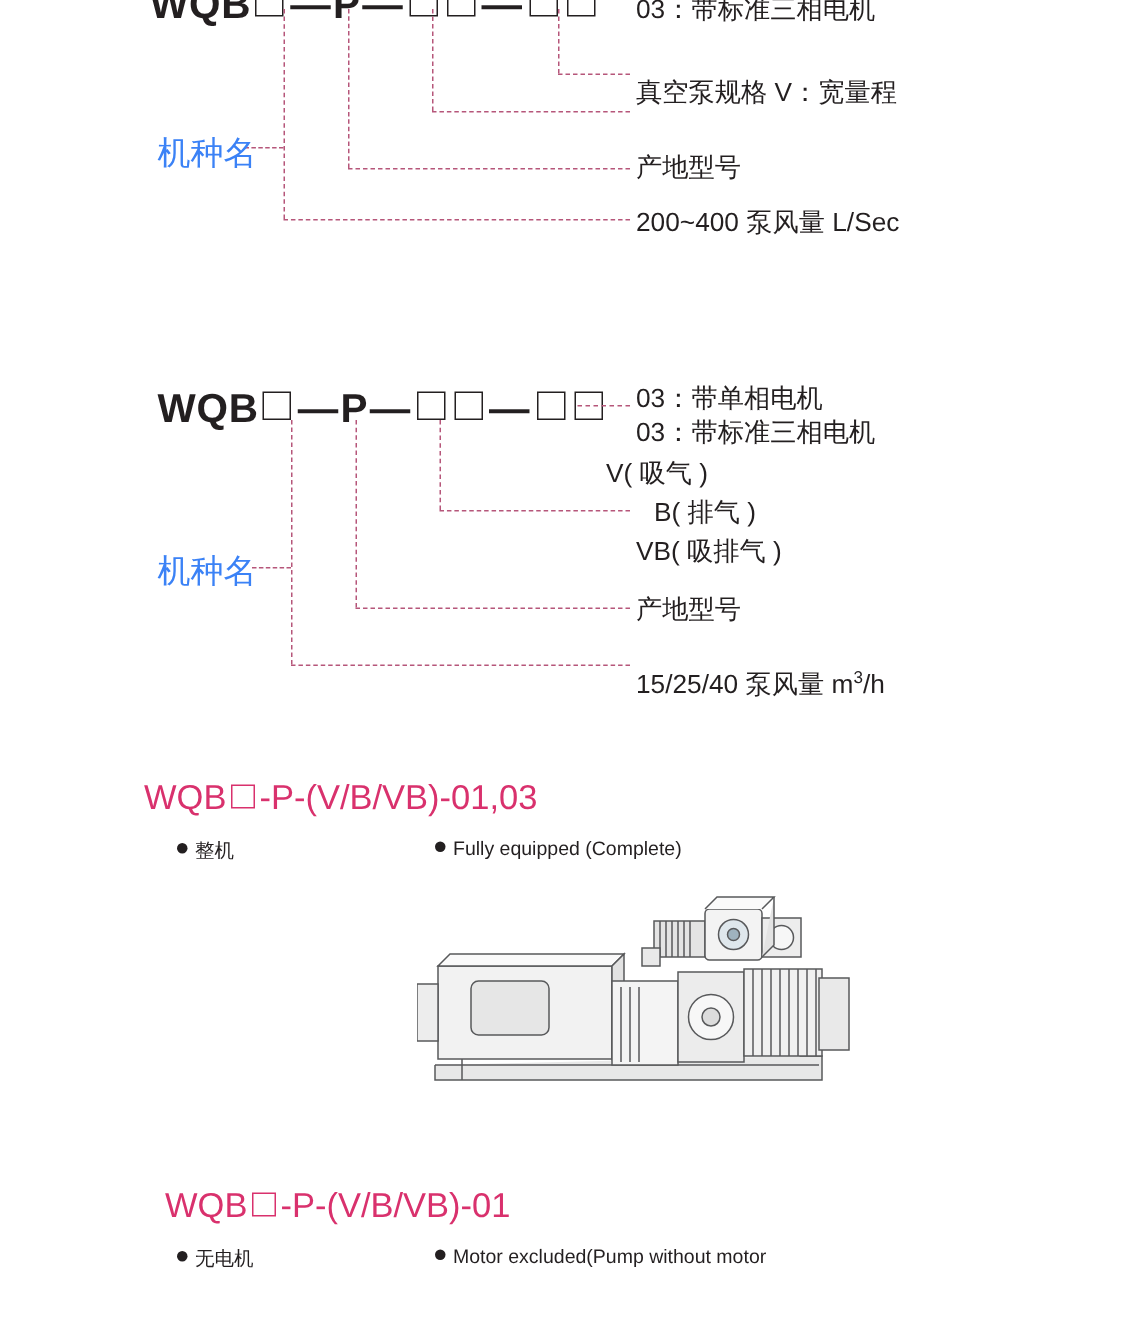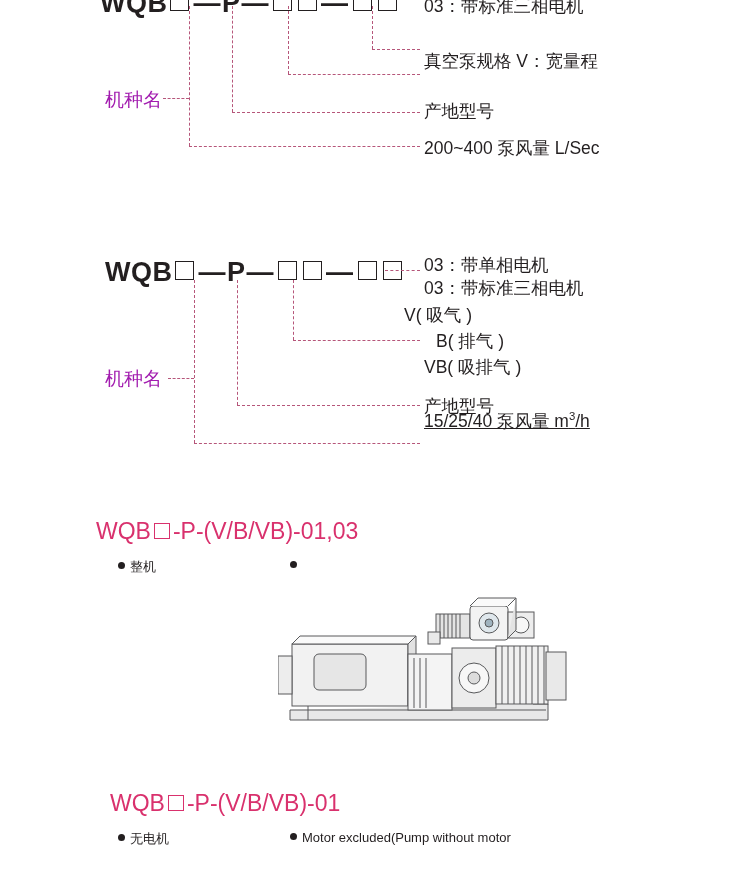--- a/index.html
+++ b/index.html
@@ -52,22 +52,22 @@
 
   
   .ann {
     font-size: 17.5px;
     color: #231f20;
     white-space: nowrap;
     line-height: 1.45;
   }
 
   .machine-name {
-    font-size: 19px;
-    color: #a21caf;
+    font-size: 22px;
+    color: #3b82f6;
     white-space: nowrap;
   }
 
   
   .sec-title {
     font-size: 23px;
     color: #d9316d;
     white-space: nowrap;
   }
   .sec-title .sbox {
@@ -146,33 +146,33 @@
 <div class="abs lead-h" style="left:168px; top:378px; width:26px;"></div>
 <div class="abs machine-name" style="left:105px; top:366px;">机种名</div>
 
 <div class="abs ann" style="left:424px; top:253px;">03：带单相电机</div>
 <div class="abs ann" style="left:424px; top:276px;">03：带标准三相电机</div>
 <div class="abs ann" style="left:404px; top:303px;">V( 吸气 )</div>
 <div class="abs ann" style="left:436px; top:329px;">B( 排气 )</div>
 <div class="abs ann" style="left:424px; top:355px;">VB( 吸排气 )</div>
 <div class="abs ann" style="left:424px; top:394px;">产地型号</div>
 
-<div class="abs ann" style="left:424px; top:408px;text-decoration:underline;">
+<div class="abs ann" style="left:424px; top:444px;">
   <span>15/25/40 泵风量 m</span><sup>3</sup><span>/h</span>
 </div>
 
 <div class="abs sec-title" style="left:96px; top:518px;">
   <span>WQB</span><span class="sbox"></span><span>-P-(V/B/VB)-01,03</span>
 </div>
 
 <div class="abs bullet-row" style="left:118px; top:558px;">
   <span class="dot"></span><span>整机</span>
 </div>
 <div class="abs bullet-row" style="left:290px; top:558px;">
-  <span class="dot"></span>
+  <span class="dot"></span><span>Fully equipped (Complete)</span>
 </div>
 
 <div class="pump-wrap" style="left:278px; top:592px; width:300px; height:140px;">
   <svg width="300" height="140" viewBox="0 0 300 140" xmlns="http://www.w3.org/2000/svg">
     <g stroke="#58595b" stroke-width="1" fill="none">
 
       <path d="M12 118 L12 128 L270 128 L270 112 L255 112" fill="#e8e8e8" stroke="#58595b"></path>
       <path d="M30 112 L30 128"></path>
       <path d="M12 118 L268 118"></path>
 

